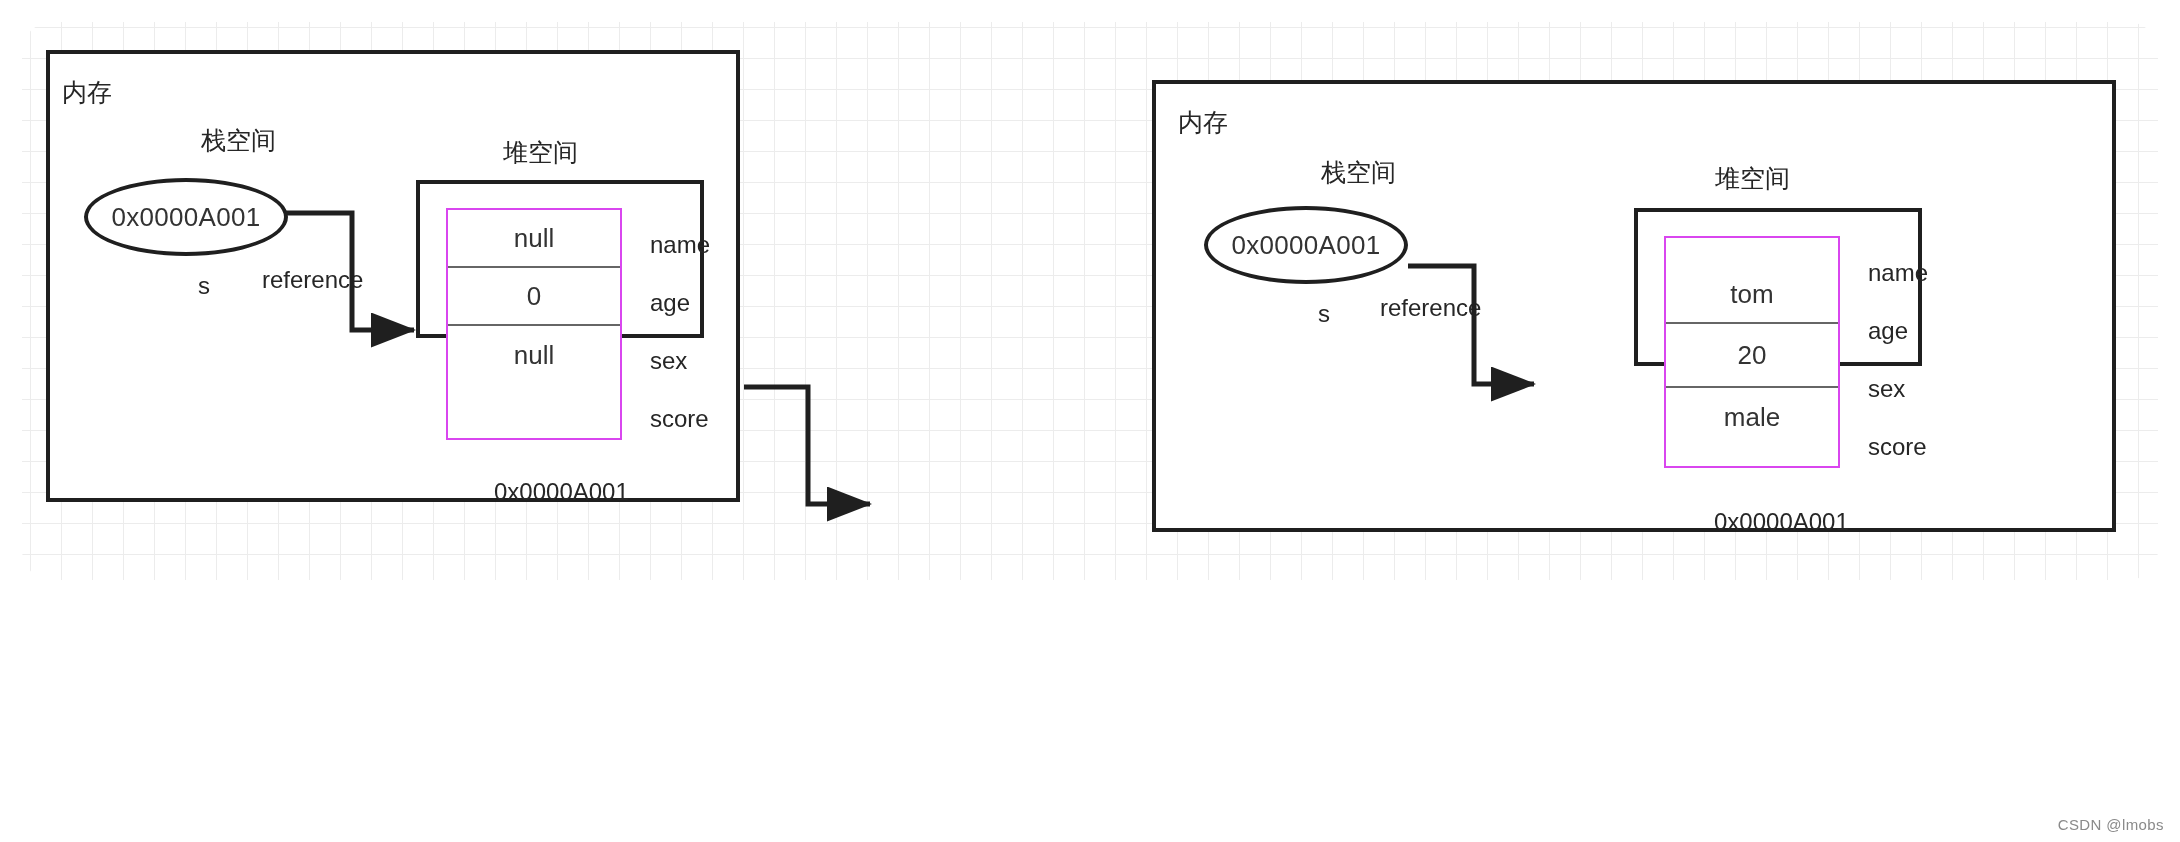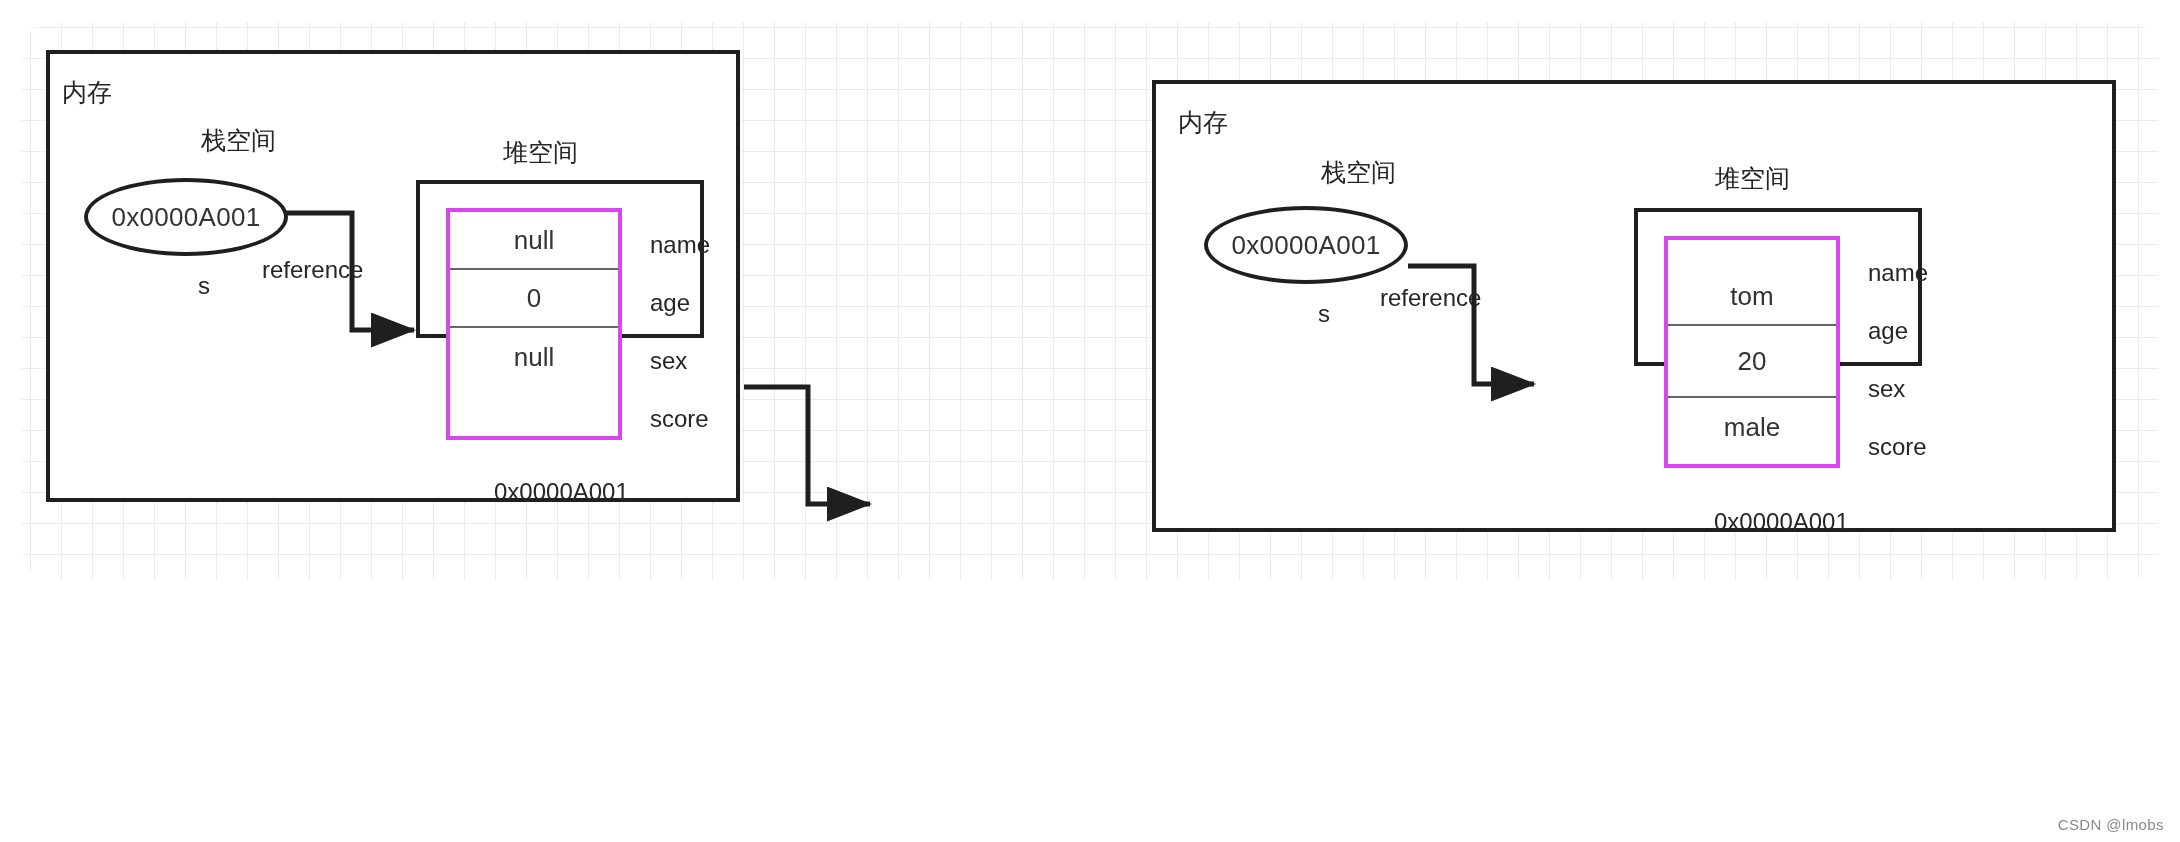--- a/index.html
+++ b/index.html
@@ -76,32 +76,33 @@
     position: absolute;
     font-size: 24px;
     color: #262626;
     white-space: nowrap;
   }
   .ref-label {
     position: absolute;
     font-size: 24px;
     color: #262626;
     white-space: nowrap;
+    margin-top: 10px;
   }
   
   .heap-box {
     position: absolute;
     box-sizing: border-box;
     border: 4px solid #1f1f1f;
     background: #ffffff;
   }
   .field-table {
     position: absolute;
     box-sizing: border-box;
-    border: 4px solid #d946ef;
+    border: 2px solid #d946ef;
     background: #ffffff;
   }
   .field-cell {
     box-sizing: border-box;
     border-bottom: 2px solid #666666;
     display: flex;
     align-items: center;
     justify-content: center;
     font-size: 26px;
     color: #333333;
@@ -183,21 +184,21 @@
 
       <div class="ellipse" style="left:48px; top:122px; width:204px; height:78px;">0x0000A001</div>
 
       <div class="var-label" style="left:162px; top:216px;">s</div>
 
       <div class="ref-label" style="left:224px; top:200px;">reference</div>
 
       <div class="heap-box" style="left:478px; top:124px; width:288px; height:158px;">
         <div class="field-table" id="table-right" style="left:26px; top:24px; width:176px; height:232px;">
             <div class="field-cell" style="height: 58px; margin-top: 28px;">tom</div>
-            <div class="field-cell" style="height: 72px;">20</div>
+            <div class="field-cell" style="height: 64px;">20</div>
             <div class="field-cell" style="height: 58px;">male</div>
           </div>
       <div class="field-name" style="left: 230px; top: 47px;">name</div>
           <div class="field-name" style="left: 230px; top: 105px;">age</div>
           <div class="field-name" style="left: 230px; top: 163px;">sex</div>
           <div class="field-name" style="left: 230px; top: 221px;">score</div>
         </div>
 
       <div class="heap-addr" style="left:558px; top:424px;">0x0000A001</div>
     </div>

